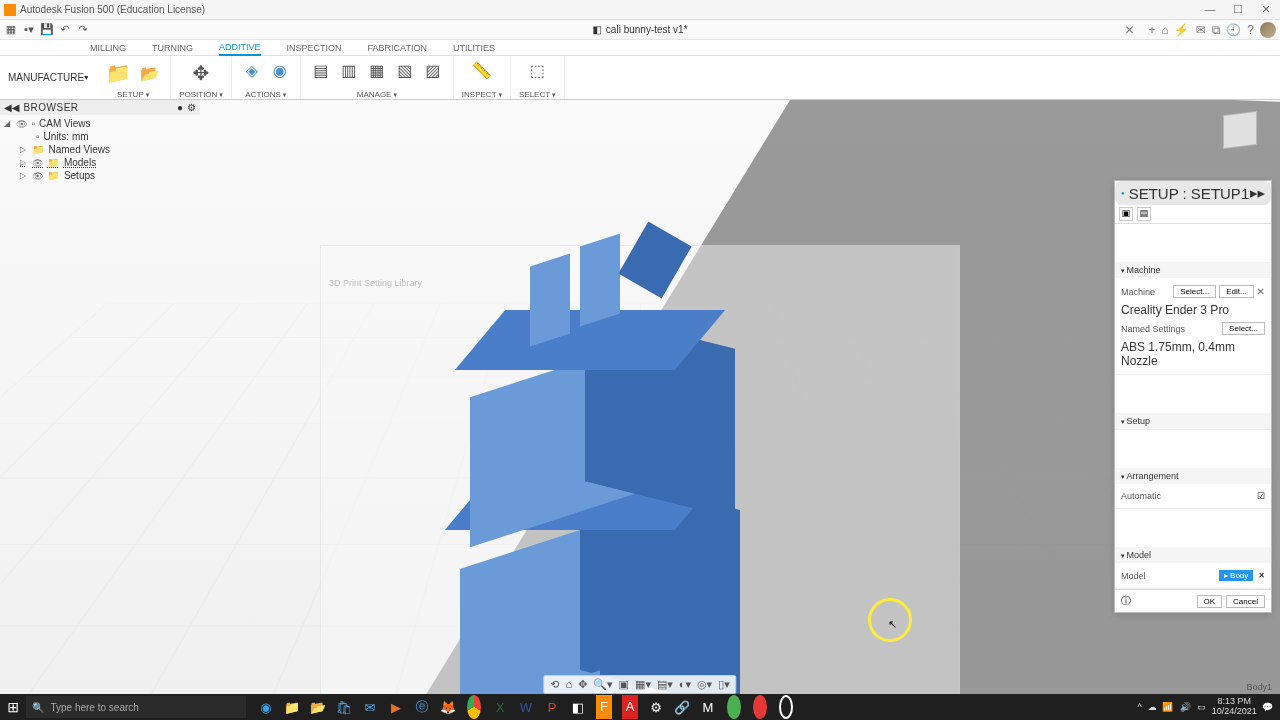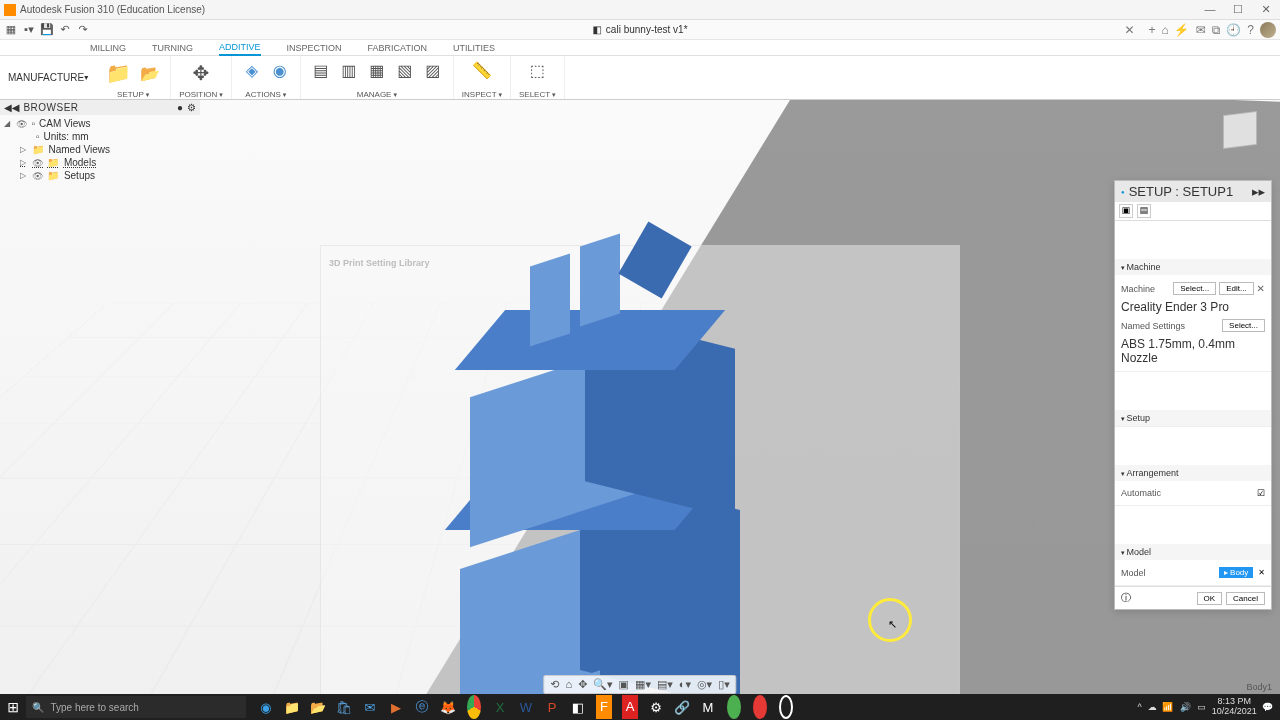--- a/index.html
+++ b/index.html
@@ -61,29 +61,29 @@
 .grid-floor { position: absolute; inset: 0; background-image: linear-gradient(#ddd 1px,transparent 1px),linear-gradient(90deg,#ddd 1px,transparent 1px); background-size: 80px 80px; transform: perspective(800px) rotateX(55deg) translateY(100px); opacity: 0.3; }
 
 
 .model { position: absolute; left: 430px; top: 200px; width: 320px; height: 440px; }
 .iso-cube { position: absolute; background: #4a7ec8; }
 .iso-cube.light { background: #6a9ad8; }
 .iso-cube.dark { background: #3a6ab0; }
 
 
 .ghost-dialog { position: absolute; left: 320px; top: 145px; width: 640px; height: 470px; background: rgba(248,248,248,0.45); border: 1px solid rgba(200,200,200,0.3); font-size: 9px; color: rgba(100,100,100,0.4); padding: 8px; }
-.ghost-dialog .gh-row { margin: 4px 0; font-weight: bold; }
+.ghost-dialog .gh-row { margin: 24px 0; }
 
 
 .viewcube { position: absolute; right: 18px; top: 8px; width: 44px; height: 44px; }
 .viewcube .vc { width: 36px; height: 36px; background: #e0e0e0; border: 1px solid #bbb; transform: rotateX(20deg) rotateY(-20deg); margin: 4px; }
 
 
 .setup-panel { position: absolute; right: 8px; top: 180px; width: 158px; background: #fff; border: 1px solid #bbb; font-size: 9px; box-shadow: 0 2px 8px rgba(0,0,0,0.15); }
-.sp-header { background: #e8e8e8; padding: 3px 6px; display: flex; align-items: center; font-size: 13px; color: #333; position: relative; }
+.sp-header { background: #e8e8e8; padding: 3px 6px; display: flex; align-items: center; font-size: 15px; color: #333; position: relative; border-radius: 7px; }
 .sp-header::before { content: "●"; color: #0696d7; margin-right: 4px; font-size: 6px; }
 .sp-header .expand { margin-left: auto; cursor: pointer; }
 .sp-tabs { display: flex; padding: 2px 4px; gap: 4px; border-bottom: 1px solid #ddd; }
 .sp-tabs span { width: 14px; height: 14px; border: 1px solid #ccc; font-size: 9px; text-align: center; cursor: pointer; }
 .sp-section { border-bottom: 1px solid #eee; margin-top: 38px; }
 .sp-sec-head { padding: 3px 6px; background: #f5f5f5; font-weight: normal; color: #333; cursor: pointer; }
 .sp-sec-head::before { content: "▾ "; font-size: 7px; }
 .sp-body { padding: 4px 6px; }
 .sp-row { display: flex; align-items: center; justify-content: space-between; margin: 3px 0; gap: 4px; }
 .sp-row label { color: #555; }
@@ -115,21 +115,21 @@
 .taskbar .apps span { width: 24px; height: 24px; display: flex; align-items: center; justify-content: center; font-size: 13px; cursor: pointer; }
 .taskbar .tray { margin-left: auto; display: flex; align-items: center; gap: 6px; padding-right: 6px; font-size: 9px; color: #ddd; }
 .tray .time { text-align: center; line-height: 1.1; }
 .tb-edge{color:#3ca0e7}.tb-files{color:#ffd86b}.tb-store{color:#5aa0d8}.tb-mail{color:#4aa0e0}.tb-photos{color:#e07030}.tb-ie{color:#4a90d0}.tb-ff{color:#ff8c3a}.tb-chrome{background:conic-gradient(#ea4335 0 120deg,#fbbc05 120deg 240deg,#34a853 240deg);border-radius:50%;width:14px;height:14px;margin:5px}.tb-xl{color:#1d6f42}.tb-wd{color:#2b579a}.tb-pp{color:#d24726}.tb-f360{background:#ff8c00;color:#fff;width:16px;height:16px;font-size:9px;line-height:16px;margin:4px}.tb-acad{background:#d22;color:#fff;width:16px;height:16px;font-size:9px;line-height:16px;margin:4px}.tb-green{width:14px;height:14px;background:#4caf50;border-radius:50%;margin:5px}.tb-red{width:14px;height:14px;background:#e53935;border-radius:50%;margin:5px}.tb-rec{width:14px;height:14px;border:2px solid #fff;border-radius:50%;margin:5px}
 </style>
 </head>
 <body>
 
 <div class="titlebar">
   <div class="app-icon"></div>
-  <div class="title">Autodesk Fusion 310 (Education License)</div>
+  <div class="title">Autodesk Fusion 500 (Education License)</div>
   <div class="spacer"></div>
   <div class="win-controls">
     <span>—</span>
     <span>☐</span>
     <span>✕</span>
   </div>
 </div>
 
 <div class="qat">
   <span class="qicon">▦</span>

